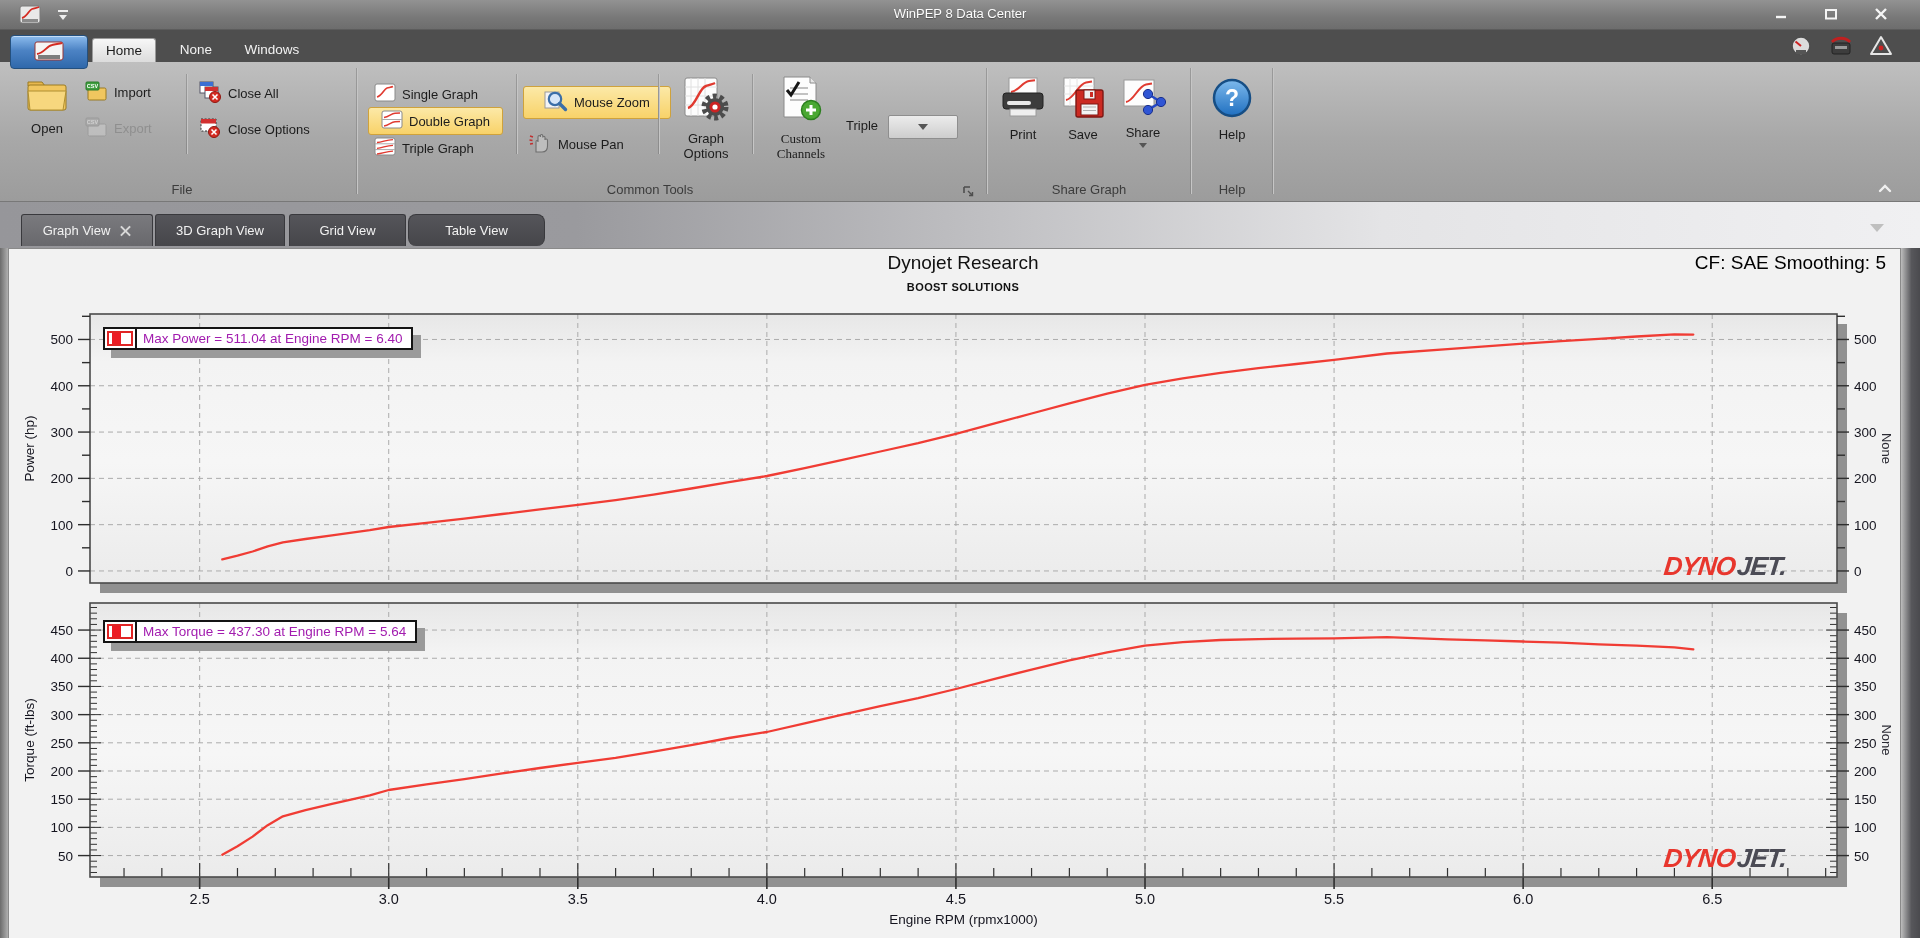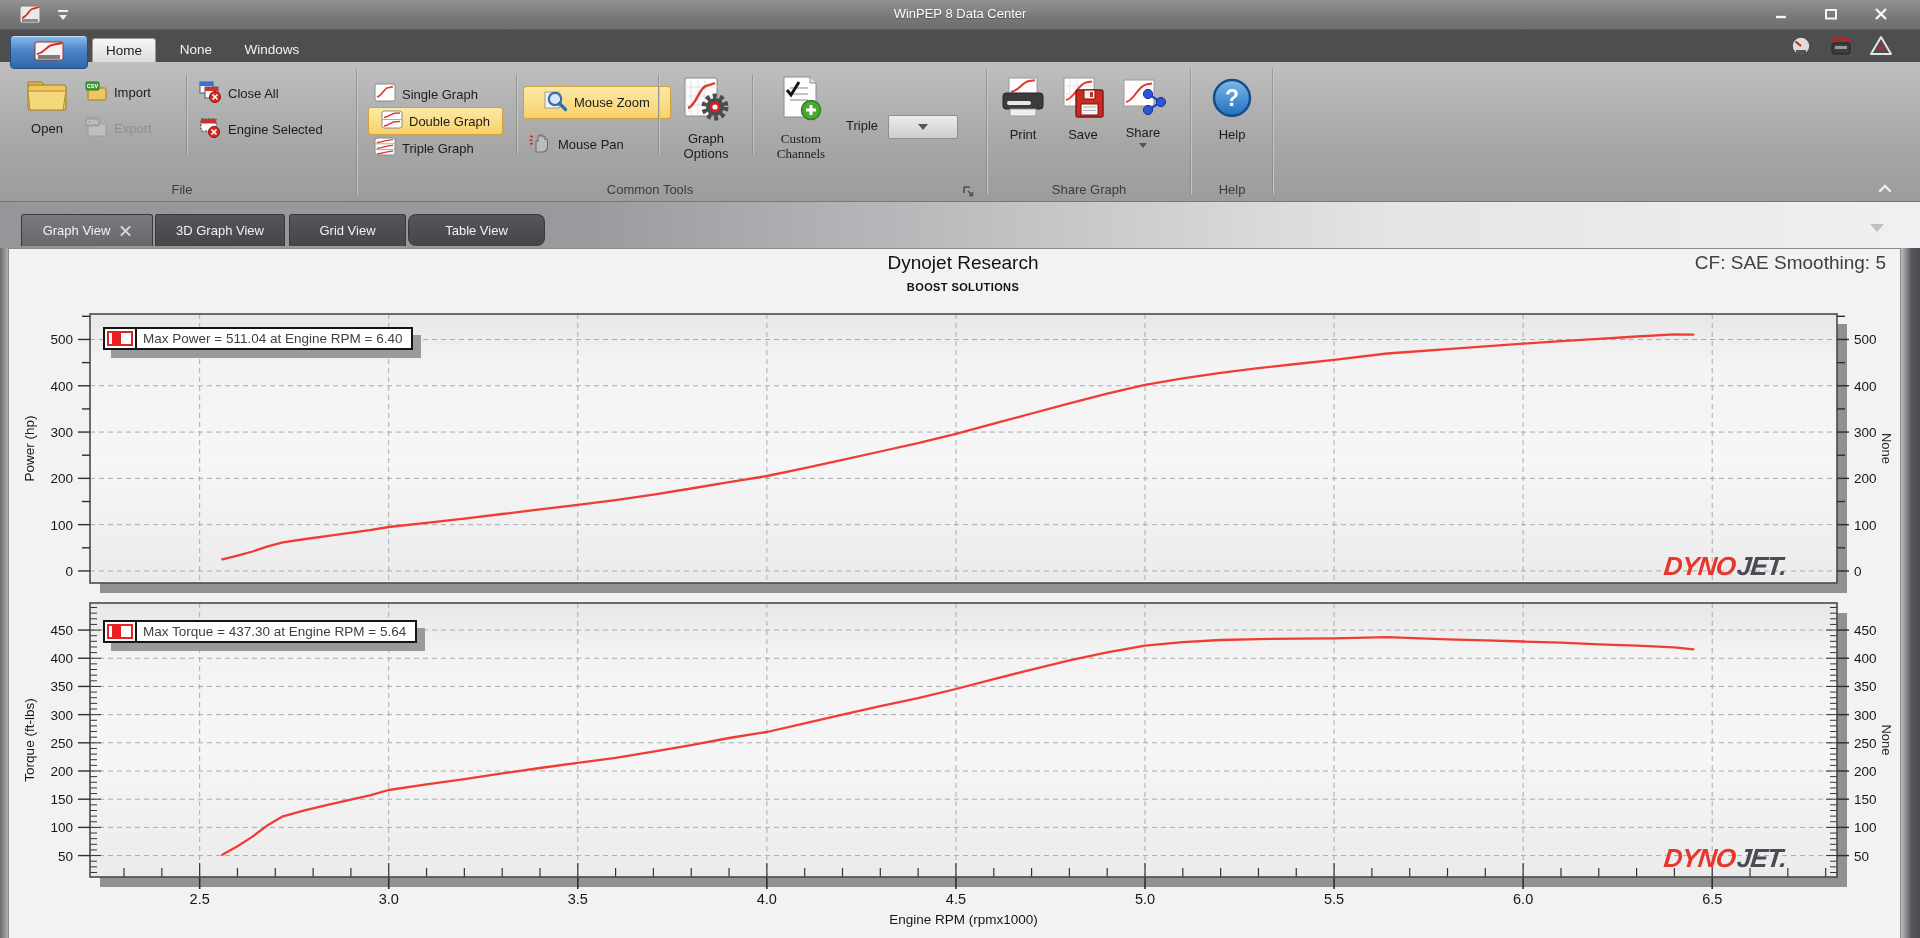--- a/index.html
+++ b/index.html
@@ -65,28 +65,28 @@
     background:linear-gradient(90deg,#6c6c6c,#afafaf); z-index:2; }
   #edge-right { position:absolute; left:1901px; top:202px; width:19px; height:736px;
     background:linear-gradient(90deg,#bdbdbd,#57575b 55%,#4a4a4e); z-index:2; }
 
   #charts-svg { position:absolute; left:0; top:0; width:1920px; height:938px; z-index:5; pointer-events:none; }
 
   .overlay { position:absolute; z-index:10; }
   #chart-title { left:463px; top:252px; width:1000px; text-align:center; font-size:19px; color:#111; }
   #chart-subtitle { left:463px; top:281px; width:1000px; text-align:center; font-size:11px;
     font-weight:bold; letter-spacing:.4px; color:#111; }
-  #chart-cf { right:34px; top:252px; font-size:19px; color:#404040; }
+  #chart-cf { right:34px; top:252px; font-size:19px; color:#000000; }
 
   .legend { position:absolute; display:flex; align-items:stretch; height:23px; background:#fff;
     border:2px solid #141414; box-shadow:8px 8px 0 #9a9a9a; z-index:10; }
   .lg-cell { display:flex; align-items:center; padding:1px 2px; border-right:2px solid #141414; }
   .lg-box { width:26px; height:15px; border:2px solid #e02525; display:flex; align-items:center; padding-left:3px; background:#fff; }
   .lg-sq { width:9px; height:11px; background:#ec1c24; }
-  .lg-text { padding:0 9px 0 6px; font-size:13.5px; line-height:19px; color:#404040; white-space:nowrap; }
+  .lg-text { padding:0 9px 0 6px; font-size:13.5px; line-height:19px; color:#a21caf; white-space:nowrap; }
 
   .wm { position:absolute; z-index:9; font-size:26px; font-weight:bold; font-style:italic;
     letter-spacing:-1px; transform:skewX(-6deg); }
   .wm-dyno { color:#e8362d; } .wm-jet { color:#4b4b55; margin-left:2px; }
 
   .plot-hit { position:absolute; z-index:8; }
 
   #ribbon-collapse { position:absolute; right:26px; bottom:3px; }
   #tabscroll-arrow { position:absolute; right:36px; top:22px; width:0; height:0;
     border-left:7px solid transparent; border-right:7px solid transparent; border-top:8px solid #bfbfbf; }
@@ -216,21 +216,21 @@
       </div>
       <div class="rbtn" style="left:190px;top:54px;">
         <span>
           <svg width="24" height="24" viewBox="0 0 24 24">
             <rect x="3" y="3" width="15" height="12" fill="#fff" stroke="#333" stroke-dasharray="2 1.6"></rect>
             <rect x="3" y="3" width="15" height="4.5" fill="#d23030"></rect>
             <circle cx="16" cy="16" r="5.5" fill="#d42b22" stroke="#8f1710"></circle>
             <path d="M13.5,13.5 L18.5,18.5 M18.5,13.5 L13.5,18.5" stroke="#fff" stroke-width="1.6"></path>
           </svg>
         </span>
-        <span>Engine Selected</span>
+        <span>Close Options</span>
       </div>
       <div class="rgroup-label">File</div>
     </div>
     <div class="rsep" style="left:356px;"></div>
 
     <div class="rgroup" style="left:360px;width:626px;">
       <div class="rbtn" style="left:8px;top:19px;padding:2px 6px;">
         <span>
           <svg width="22" height="19">
               <rect x="1" y="1" width="20" height="17" rx="2" fill="#fff" stroke="#8a8a8a"></rect>

